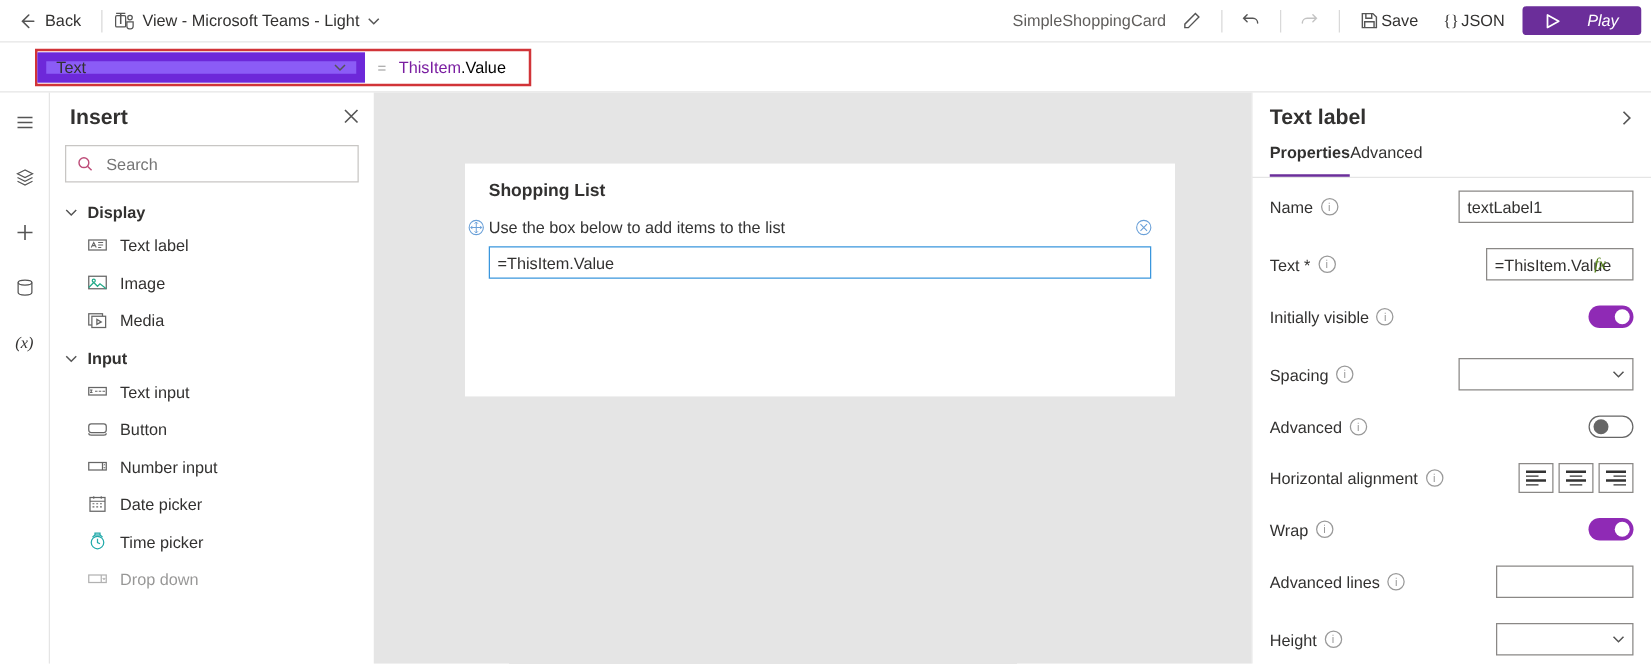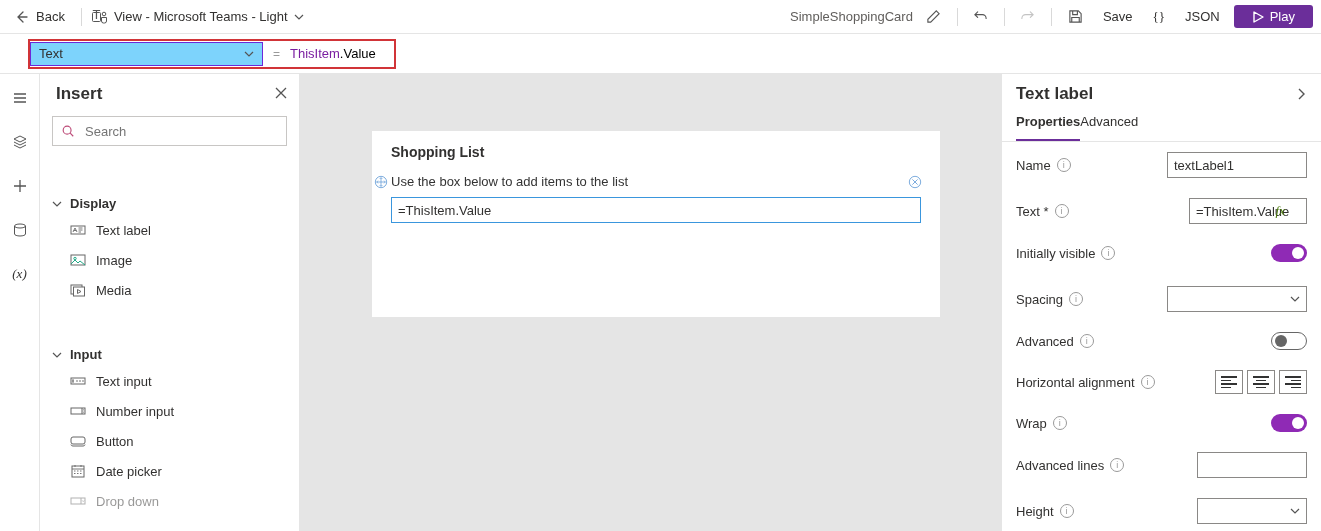--- a/index.html
+++ b/index.html
@@ -17,50 +17,50 @@
   html,body{margin:0;padding:0;width:1321px;height:531px;background:#fff;overflow:hidden;}
   
   .topbar{height:34px;display:flex;align-items:center;border-bottom:1px solid var(--border-light);padding:0 8px;gap:8px;}
   .topbar .back{display:flex;align-items:center;gap:6px;cursor:pointer;padding:4px 6px;}
   .topbar .sep{width:1px;height:18px;background:var(--border);margin:0 2px;}
   .topbar .view-picker{display:flex;align-items:center;gap:6px;cursor:pointer;}
   .view-picker svg{flex:none;}
   .topbar .spacer{flex:1;}
   .topbar .appname{color:var(--text-dim);}
   .topbar .iconbtn{display:flex;align-items:center;justify-content:center;width:26px;height:26px;cursor:pointer;color:#555;}
-  .topbar .textbtn{display:flex;align-items:center;gap:20px;padding:4px 6px;cursor:pointer;}
-  .play{background:var(--purple);color:#fff;display:flex;align-items:center;gap:6px;padding:4px 18px;border-radius:3px;cursor:pointer;}
+  .topbar .textbtn{display:flex;align-items:center;gap:2px;padding:4px 6px;cursor:pointer;}
+  .play{background:var(--purple);color:#fff;display:flex;align-items:center;gap:22px;padding:4px 18px;border-radius:3px;cursor:pointer;font-style:italic;}
   .play *{color:#fff;}
   .disabled{opacity:.35;pointer-events:none;}
 
   
   .formula-row{height:40px;display:flex;align-items:center;border-bottom:1px solid var(--border-light);padding:0 0 0 28px;gap:12px;}
   .fb-group{display:flex;align-items:center;border:2px solid var(--red);height:30px;padding:0 2px 0 0;gap:10px;}
-  .prop-select{width:233px;height:24px;border:1px solid #6d28d9;background:#7dd3fc;display:flex;align-items:center;justify-content:space-between;padding:0 8px;cursor:pointer;position:relative;}
+  .prop-select{width:262px;height:24px;border:7px solid #6d28d9;background:#8b5cf6;display:flex;align-items:center;justify-content:space-between;padding:0 8px;cursor:pointer;position:relative;}
   .eq{color:#999;font-size:12px;}
   .formula-text{font-family:"Consolas","Courier New",monospace;font-size:13px;}
   .formula-text .tok-this{color:#7a1ea1;}
   .formula-text .tok-prop{color:#000;}
 
   
   .body{display:flex;height:calc(100% - 74px);}
 
   
   .rail{width:40px;border-right:1px solid var(--border-light);display:flex;flex-direction:column;align-items:center;padding-top:12px;gap:20px;}
   .rail .railbtn{width:24px;height:24px;display:flex;align-items:center;justify-content:center;cursor:pointer;color:#555;}
   .rail .railvar{font-family:"Cambria Math",serif;font-style:italic;}
 
   
   .pane{width:260px;border-right:1px solid var(--border-light);display:flex;flex-direction:column;overflow:hidden;}
   .pane-head{display:flex;align-items:center;justify-content:space-between;padding:10px 12px 4px 16px;}
   .pane-head h2{font-size:17px;font-weight:600;margin:0;}
   .pane-head .close{cursor:pointer;color:#555;font-size:14px;}
   .search{margin:8px 12px;border:1px solid #c8c6c4;height:30px;display:flex;align-items:center;padding:0 8px;gap:8px;color:#a19f9d;}
   .search input{border:none;outline:none;flex:1;color:#a19f9d;}
-  .cat{display:flex;align-items:center;gap:8px;padding:8px 12px 4px 12px;font-weight:600;cursor:pointer;margin-top:34px;}
+  .cat{display:flex;align-items:center;gap:8px;padding:8px 12px 4px 12px;font-weight:600;cursor:pointer;}
   .cat svg{flex:none;}
   .item{display:flex;align-items:center;gap:10px;padding:7px 12px 7px 30px;cursor:pointer;}
   .item svg,.item .icon{flex:none;color:#666;}
   .pane-scroll{overflow-y:auto;}
 
   
   .canvas{flex:1;background:var(--bg-canvas);position:relative;}
   .card{position:absolute;left:72px;top:57px;width:568px;height:186px;background:#fff;border:1px solid #fff;box-shadow:0 0 0 0 transparent;padding:10px 18px 18px 18px;}
   .card h3{margin:2px 0 14px 0;font-size:14px;font-weight:700;}
   .hint-row{position:relative;}
@@ -258,39 +258,47 @@
       </div>
       <div class="item">
         <svg width="16" height="16" viewBox="0 0 16 16">
             <rect x="1" y="5" width="14" height="6" fill="none" stroke="#666"></rect>
             <path d="M3 7v2M2 7h2M2 9h2M6 8h2M9 8h2M12 8h2" stroke="#666" stroke-width="0.9"></path>
           </svg>
         <span>Text input</span>
       </div>
       <div class="item">
         <svg width="16" height="16" viewBox="0 0 16 16">
+            <rect x="1" y="4" width="14" height="7" rx="2" fill="none" stroke="#666"></rect>
+            <path d="M1 11.5c0 0 0 1.5 2 1.5h10c2 0 2-1.5 2-1.5" fill="none" stroke="#666"></path>
+          </svg>
+        <span>Button</span>
+      </div>
+      <div class="item">
+        <svg width="16" height="16" viewBox="0 0 16 16">
             <rect x="1" y="5" width="14" height="6" fill="none" stroke="#666"></rect>
             <path d="M12 5v6" stroke="#666"></path>
             <path d="M13.5 6.2l-1 1h2zM13.5 9.8l-1-1h2z" fill="#666"></path>
           </svg>
         <span>Number input</span>
       </div>
       <div class="item">
         <svg width="16" height="16" viewBox="0 0 16 16">
-            <rect x="1" y="4" width="14" height="7" rx="2" fill="none" stroke="#666"></rect>
-            <path d="M1 11.5c0 0 0 1.5 2 1.5h10c2 0 2-1.5 2-1.5" fill="none" stroke="#666"></path>
-          </svg>
-        <span>Button</span>
-      </div>
-      <div class="item">
-        <svg width="16" height="16" viewBox="0 0 16 16">
             <rect x="2" y="3" width="12" height="11" fill="none" stroke="#666"></rect>
             <path d="M2 6h12M5 2v2M11 2v2M4 8h1.5M7 8h1.5M10 8h1.5M4 10.5h1.5M7 10.5h1.5M10 10.5h1.5" stroke="#666" stroke-width="0.9"></path>
           </svg>
         <span>Date picker</span>
+      </div>
+      <div class="item">
+        <svg width="16" height="16" viewBox="0 0 16 16">
+            <circle cx="8" cy="9" r="5" fill="none" stroke="#2aa"></circle>
+            <path d="M8 6v3l2 1M6 3l-2 1.5M10 3l2 1.5" stroke="#2aa" fill="none"></path>
+            <rect x="6" y="1.5" width="4" height="1.5" fill="none" stroke="#2aa"></rect>
+          </svg>
+        <span>Time picker</span>
       </div>
       <div class="item" style="opacity:.5">
         <svg width="16" height="16" viewBox="0 0 16 16">
             <rect x="1" y="5" width="14" height="6" fill="none" stroke="#666"></rect>
             <path d="M11 5v6M12.2 7.5l1 1 1-1" stroke="#666" fill="none"></path>
           </svg>
         <span>Drop down</span>
       </div>
     </div>
   </div>

